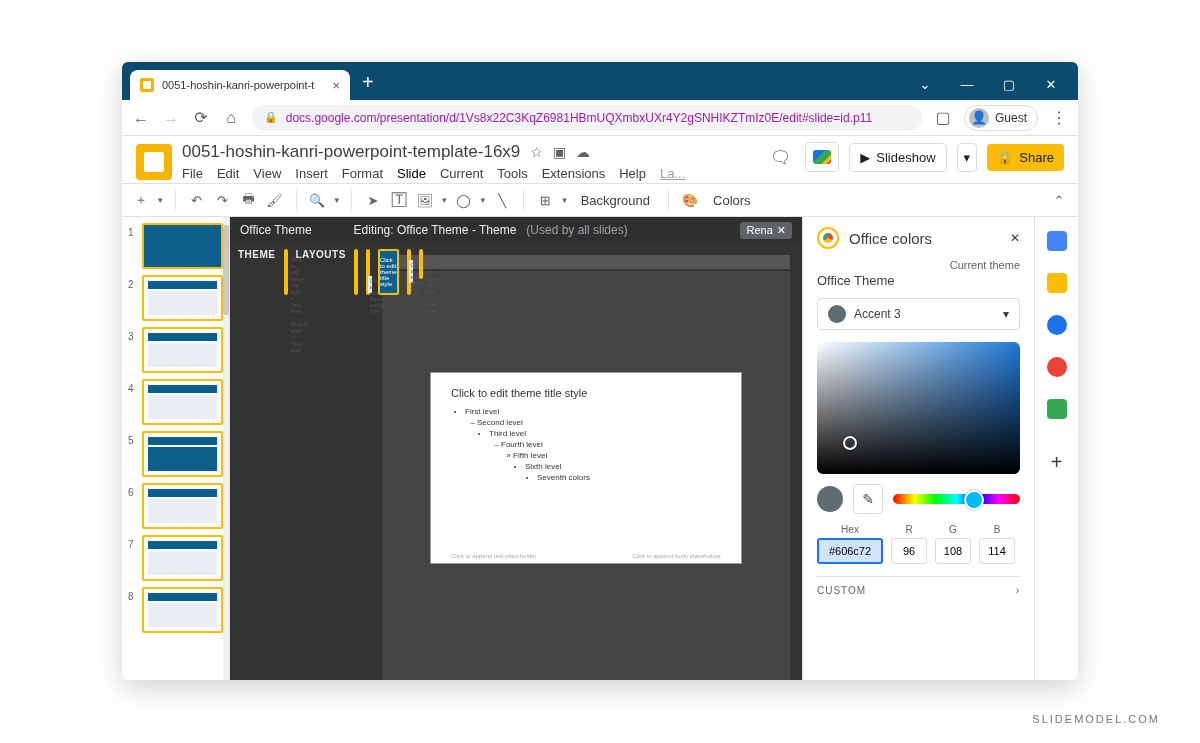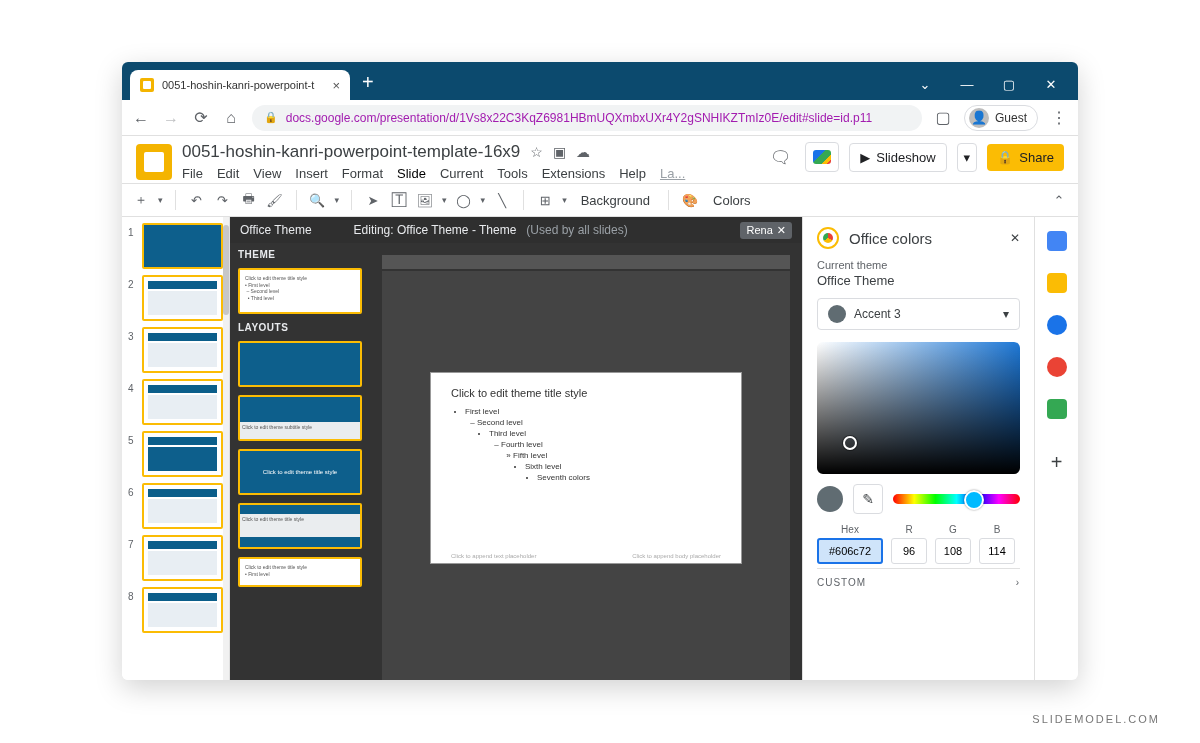--- a/index.html
+++ b/index.html
@@ -51,56 +51,56 @@
   .fs-num { width: 10px; font-size: 10px; color: #5f6368; padding-top: 4px; }
   .fs-thumb { flex: 1; height: 46px; border: 2px solid #fbbc04; border-radius: 2px; background: #fff; position:relative; overflow:hidden; }
   .fs-thumb .bar{position:absolute; top:4px; left:4px; right:4px; height:8px; background:#0b5e8a;}
   .fs-thumb .body{position:absolute; top:14px; left:4px; right:4px; bottom:4px; background:#e8eef3;}
   .fs-scroll { position:absolute; right:0; top:0; bottom:0; width:6px; background:#f1f1f1;}
   .fs-scroll::after{content:""; position:absolute; top:8px; width:6px; height:90px; background:#c7c7c7; border-radius:3px;}
   .editor { flex: 1; background: #333; position: relative; display:flex; }
   .theme-header { position:absolute; top:0; left:0; right:0; height:26px; background:#2f2f2f; display:flex; align-items:center; padding:0 10px; color:#e8eaed; font-size:12px; gap:10px; }
   .theme-header .rn { margin-left:auto; background:#5f6368; color:#fff; border-radius:3px; padding:2px 6px; font-size:11px; display:flex; align-items:center; gap:4px;}
   .theme-header .used { color:#9aa0a6;}
-  .theme-left { width:140px; padding: 32px 8px 8px 8px; display:flex; flex-direction:column; gap:8px; color:#e8eaed; font-size:10px; }
+  .theme-left { width:140px; padding: 32px 8px 8px 8px; display:flex; flex-direction:row; gap:8px; color:#e8eaed; font-size:10px; }
   .theme-left h4 { font-size:10px; font-weight:bold; letter-spacing:0.5px; }
   .layout-thumb { height:46px; border:2px solid #fbbc04; border-radius:2px; background:#0d5f8c; position:relative; }
   .layout-thumb.white { background:#fff; }
   .layout-thumb.white .tiny{ position:absolute; inset:5px; font-size:5px; color:#555; line-height:1.3;}
   .layout-thumb .strip{position:absolute; left:0; right:0; bottom:0; height:40%; background:#eaedef; font-size:5px; color:#555; padding:2px;}
   .canvas-wrap { flex:1; padding: 38px 12px 12px 12px; overflow:hidden; }
   .ruler { height:14px; background:#555; margin-bottom:2px; }
   .canvas-bg { background:#444; height:100%; display:flex; align-items:center; justify-content:center; padding:10px 10px 30px 10px; }
   .slide { width: 310px; height: 190px; background:#fff; box-shadow:0 0 0 1px #999; padding: 14px 20px; font-size:9px; color:#333; position:relative; }
   .slide-title { font-size:11px; color:#333; margin-bottom:8px; }
   .slide ul { list-style: disc; padding-left: 14px; }
   .slide ul ul { padding-left: 12px; }
   .slide ul li { margin-bottom:2px; font-size:8px;}
   .slide .foot { position:absolute; bottom:4px; left:20px; right:20px; display:flex; justify-content:space-between; font-size:6px; color:#aaa;}
   
   .side-panel { width: 232px; border-left:1px solid #e0e0e0; padding: 10px 14px; font-size:12px; color:#3c4043; overflow:hidden; position:relative;}
   .sp-head { display:flex; align-items:center; gap:10px; margin-bottom:10px; }
   .sp-ico { width:22px; height:22px; border-radius:50%; border:2px solid #fbbc04; display:flex; align-items:center; justify-content:center;}
   .sp-ico::after{content:""; width:10px; height:10px; border-radius:50%; background: conic-gradient(#ea4335 0 33%,#fbbc04 33% 66%,#34a853 66% 100%);}
   .sp-title { font-size:15px; flex:1; }
-  .sp-sub { font-size:11px; color:#5f6368; margin-bottom:2px;}
+  .sp-sub { font-size:11px; color:#5f6368; margin-bottom:2px;text-align:right;}
   .sp-theme { font-size:13px; margin-bottom:10px;}
   .sp-select { border:1px solid #dadce0; border-radius:4px; padding:6px 10px; display:flex; align-items:center; gap:8px; margin-bottom:12px;}
   .swatch { width:18px; height:18px; border-radius:50%; background:#606c72; }
   .grad { width:100%; height:132px; border-radius:6px; position:relative; margin-bottom:10px;
     background: linear-gradient(to bottom, rgba(0,0,0,0) 0%, #000 100%),
                 linear-gradient(to right, #fff 0%, #1e78d6 100%); }
   .grad .cursor{ position:absolute; left:26px; bottom:24px; width:14px; height:14px; border:2px solid #fff; border-radius:50%; box-shadow:0 0 0 1px rgba(0,0,0,0.4);}
   .color-row { display:flex; align-items:center; gap:10px; margin-bottom:10px;}
   .eyedrop{ width:30px; height:30px; border:1px solid #dadce0; border-radius:4px; display:flex; align-items:center; justify-content:center; font-size:14px;}
   .hue { flex:1; height:10px; border-radius:5px; background: linear-gradient(to right,#f00,#ff0,#0f0,#0ff,#00f,#f0f,#f00); position:relative;}
   .hue::after{content:""; position:absolute; left:56%; top:-4px; width:16px; height:16px; border-radius:50%; background:#00baff; border:2px solid #fff; box-shadow:0 0 2px rgba(0,0,0,0.5);}
   .val-labels{ display:flex; gap:8px; font-size:10px; color:#5f6368; margin-bottom:3px;}
   .val-labels span:first-child{ width:66px;} .val-labels span{ width:36px; text-align:center;}
-  .val-row { display:flex; gap:8px; margin-bottom:4px;}
+  .val-row { display:flex; gap:8px; margin-bottom:12px;}
   .val-row input{ width:36px; height:26px; border:1px solid #dadce0; border-radius:3px; text-align:center; font-size:11px;}
   .val-row input.hex{ width:66px; border:2px solid #1a73e8; background:#cfe4fa; font-weight:500;}
   .custom-row{ display:flex; align-items:center; justify-content:space-between; font-size:10px; letter-spacing:1px; color:#5f6368; border-top:1px solid #e0e0e0; padding-top:8px;}
   
   .rail { width:44px; border-left:1px solid #e0e0e0; display:flex; flex-direction:column; align-items:center; gap:22px; padding-top:14px;}
   .rail-ico { width:20px; height:20px; border-radius:4px; }
   .rail .r1{background:#4285f4;} .rail .r2{background:#fbbc04;} .rail .r3{background:#1a73e8; border-radius:50%;} .rail .r4{background:#ea4335; border-radius:50%;} .rail .r5{background:#34a853;}
   .rail .plus{ font-size:20px; color:#3c4043; margin-top:10px;}
   .watermark { position:absolute; bottom:18px; right:40px; font-size:11px; letter-spacing:2px; color:#777; font-family: Arial;}
 </style>

